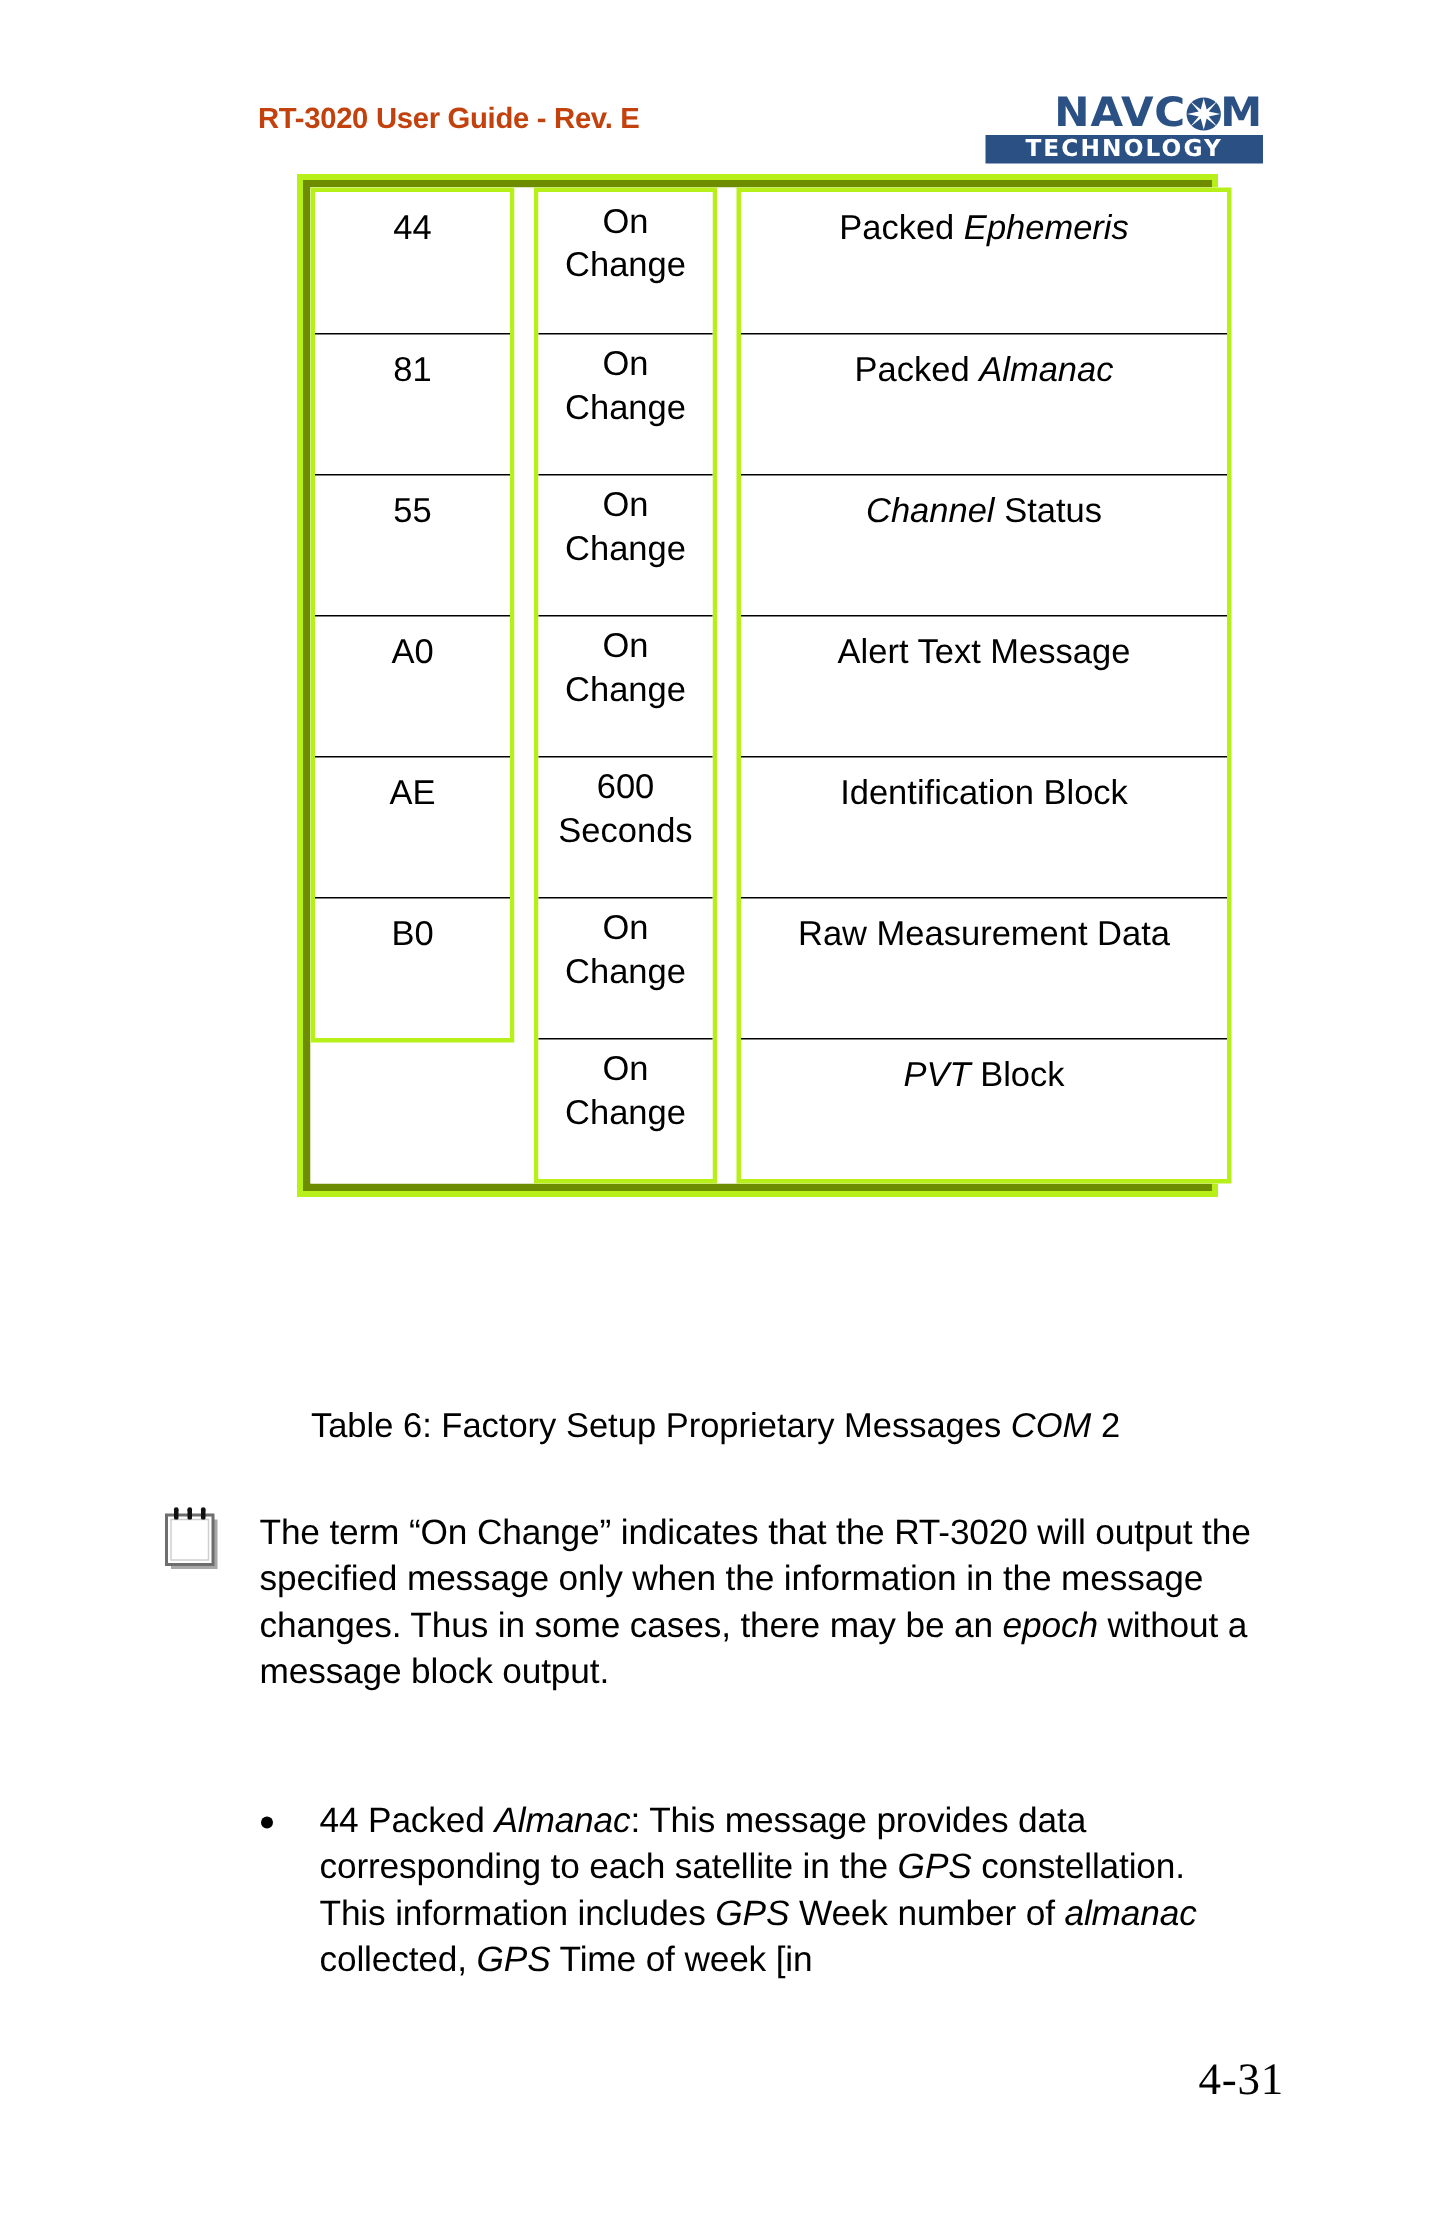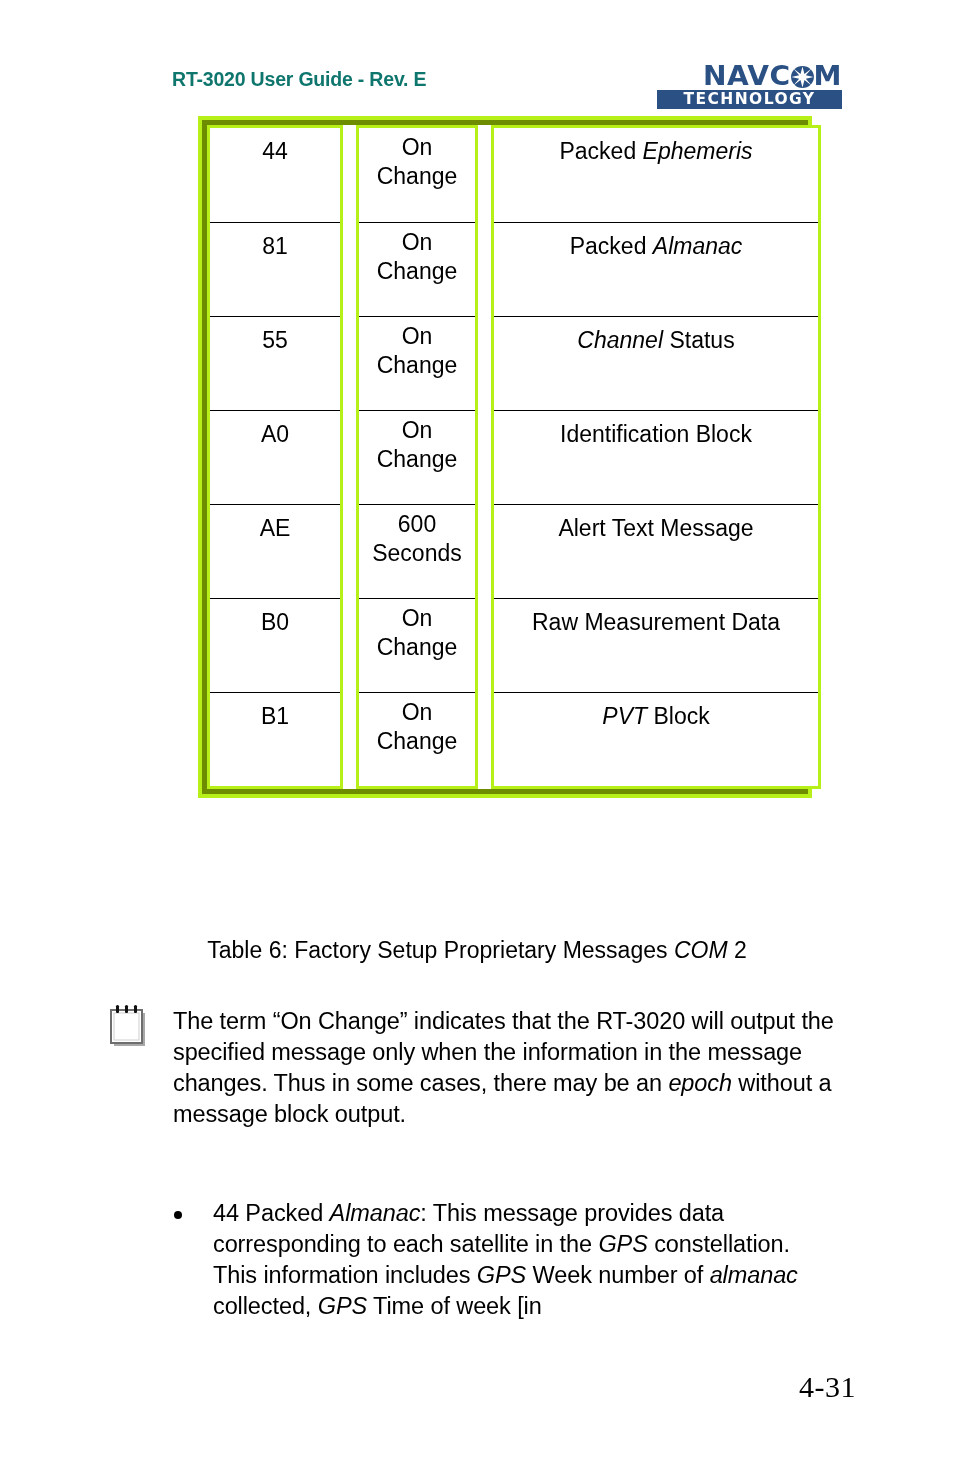--- a/index.html
+++ b/index.html
@@ -24,21 +24,21 @@
     width: 670px;
     height: 48px;
   }
   #header-title {
     position: absolute;
     left: 0;
     top: 6px;
     font-size: 19.5px;
     font-weight: bold;
     letter-spacing: -0.2px;
-    color: #0f766e;
+    color: #c2410c;
     white-space: nowrap;
   }
   #brand-logo {
     position: absolute;
     right: 0;
     top: 0;
     width: 185px;
     height: 46px;
     text-align: right;
   }
@@ -279,25 +279,20 @@
               <tr>
                       <td>
                         <span class="cell-txt">AE</span>
                       </td>
                     </tr>
               <tr>
                       <td>
                         <span class="cell-txt">B0</span>
                       </td>
                     </tr>
-              <tr>
-                      <td>
-                        <span class="cell-txt">B1</span>
-                      </td>
-                    </tr>
             </tbody>
                 </table>
           </div>
         </td>
 
         <td class="hdr-gap-col"></td>
 
         <td style="width:122px">
           <div class="body-panel">
             <table class="inner-tbl">
@@ -358,26 +353,26 @@
                         <span class="cell-txt"><span>Packed </span><i>Almanac</i><span></span></span>
                       </td>
                     </tr>
               <tr>
                       <td>
                         <span class="cell-txt"><span></span><i>Channel</i><span> Status</span></span>
                       </td>
                     </tr>
               <tr>
                       <td>
+                        <span class="cell-txt"><span>Alert Text Message</span><i></i><span></span></span>
+                      </td>
+                    </tr>
+              <tr>
+                      <td>
                         <span class="cell-txt"><span>Identification Block</span><i></i><span></span></span>
-                      </td>
-                    </tr>
-              <tr>
-                      <td>
-                        <span class="cell-txt"><span>Alert Text Message</span><i></i><span></span></span>
                       </td>
                     </tr>
               <tr>
                       <td>
                         <span class="cell-txt"><span>Raw Measurement Data</span><i></i><span></span></span>
                       </td>
                     </tr>
               <tr>
                       <td>
                         <span class="cell-txt"><span></span><i>PVT</i><span> Block</span></span>

